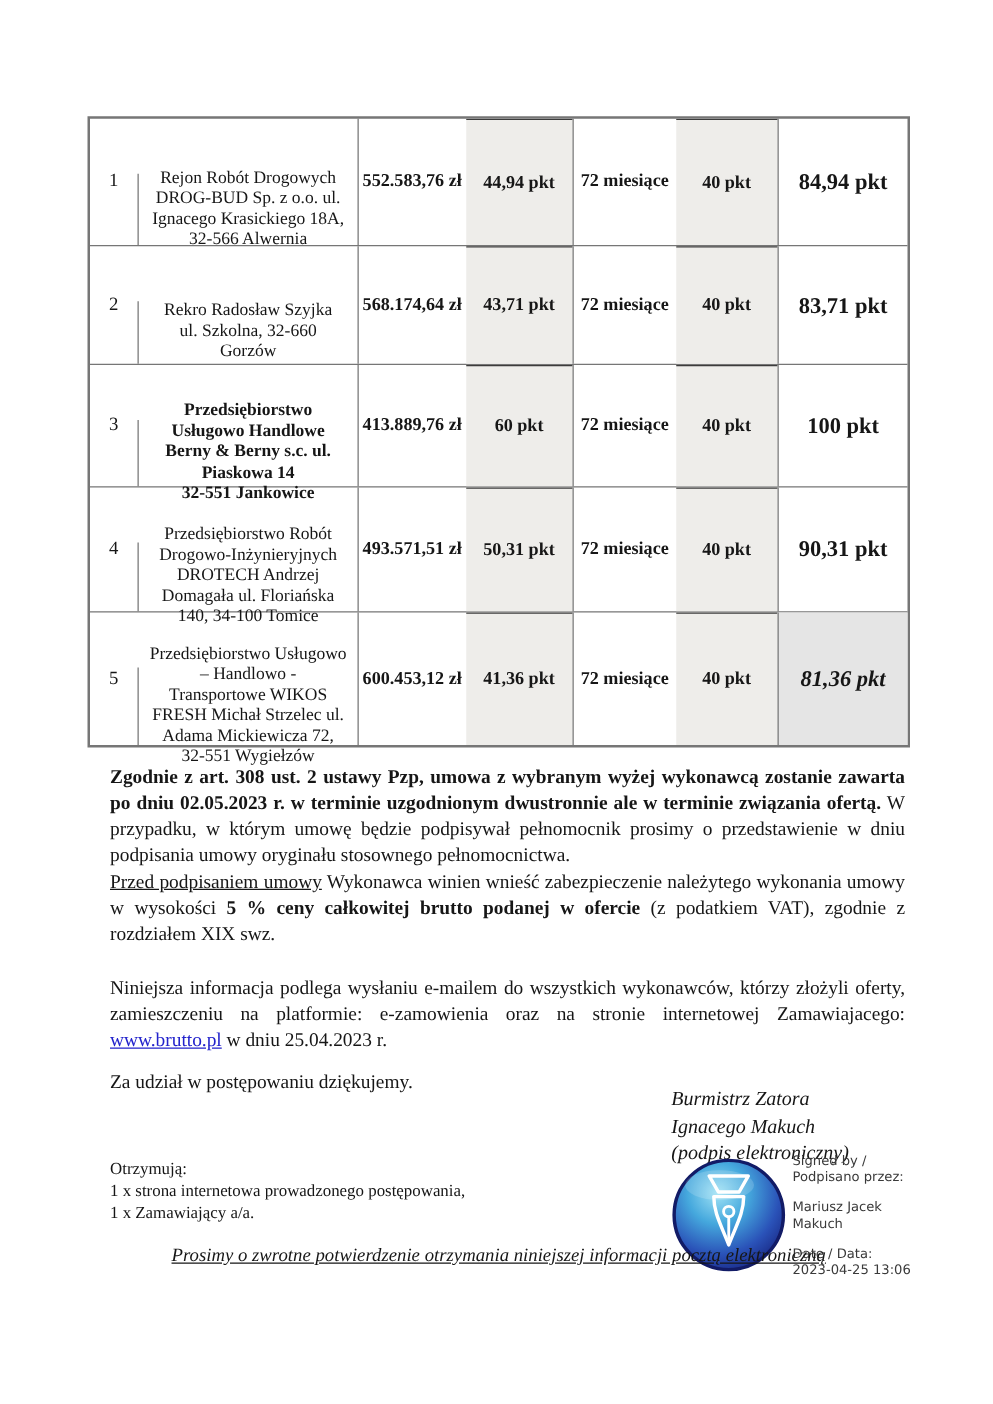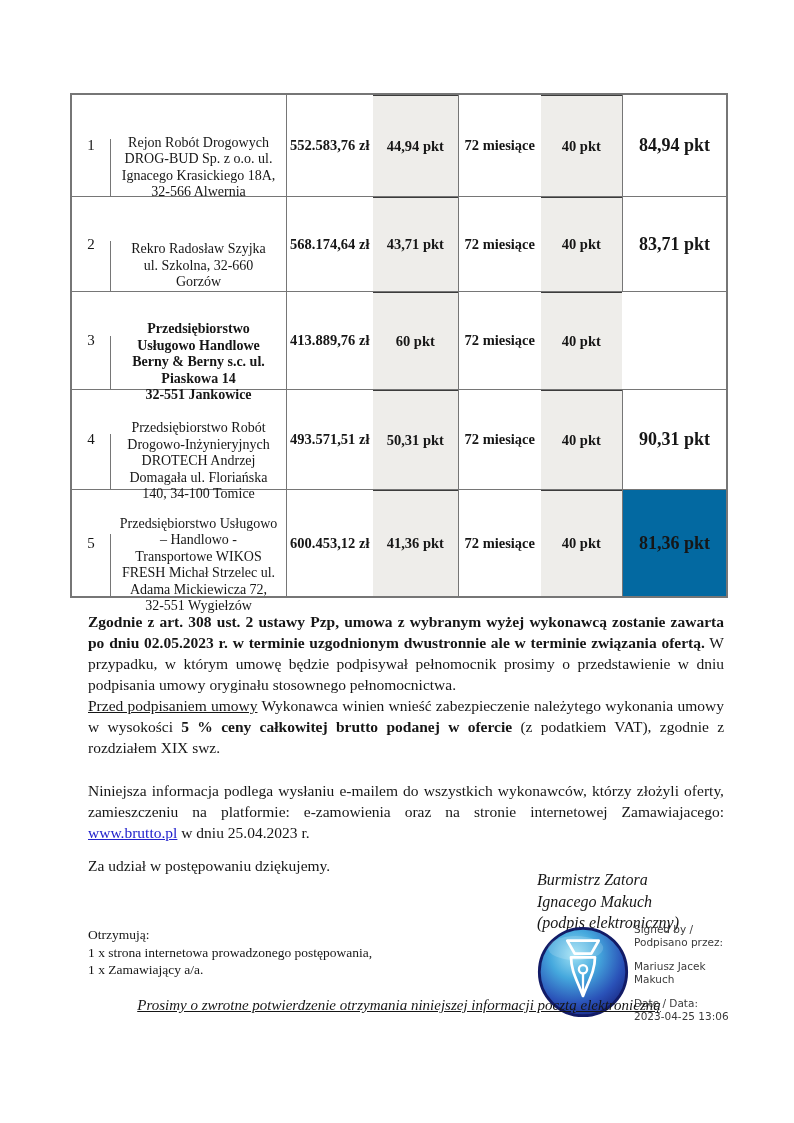--- a/index.html
+++ b/index.html
@@ -18,21 +18,21 @@
   .t-row + .t-row{border-top:1px solid #767676;}
   .c{box-sizing:border-box;display:flex;align-items:center;justify-content:center;
      text-align:center;}
   .c + .c{border-left:1px solid #767676;}
   .c.num{width:38px;font-size:15px;}
   .c.name{width:176px;font-size:14px;line-height:16.5px;white-space:pre-line;padding:1px 2px;margin-top:44px;}
   .c.name.bold{font-weight:bold;}
   .c.split{width:172px;flex-direction:row;align-items:stretch;padding:0;}
   .c.split.s2{width:164px;}
   .c.total{flex:1;font-weight:bold;font-size:18px;}
-  .c.total.shade{background:#0369a1;}
+  .c.total.shade{background:#e5e5e5;font-style:italic;}
   .half{flex:1;display:flex;align-items:center;justify-content:center;
         font-weight:bold;font-size:14.5px;box-sizing:border-box;}
   .half.bot{border-top:1.5px solid #3c3c3c;background:#eeedea;}
 
   
   .bodytext{
     position:absolute;left:88px;top:611px;width:636px;
     font-size:15.5px;line-height:21px;text-align:justify;
   }
   .bodytext p{margin:0;}
@@ -114,20 +114,21 @@
 Piaskowa 14
 32-551 Jankowice</div>
       <div class="c split">
         <div class="half top">413.889,76 zł</div>
         <div class="half bot">60 pkt</div>
       </div>
       <div class="c split s2">
         <div class="half top">72 miesiące</div>
         <div class="half bot">40 pkt</div>
       </div>
+      <div class="c total">100 pkt</div>
     </div>
 
     <div class="t-row" style="height:100px">
       <div class="c num">4</div>
       <div class="c name">Przedsiębiorstwo Robót
 Drogowo-Inżynieryjnych
 DROTECH Andrzej
 Domagała ul. Floriańska
 140, 34-100 Tomice</div>
       <div class="c split">

